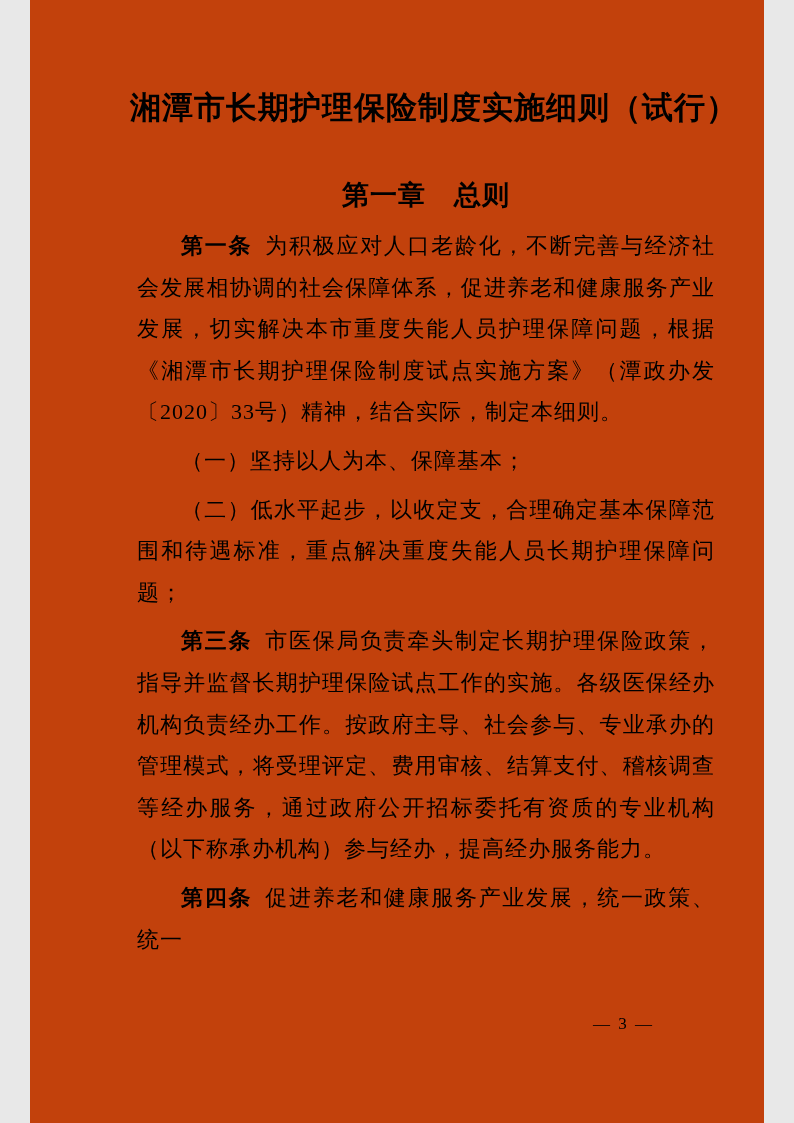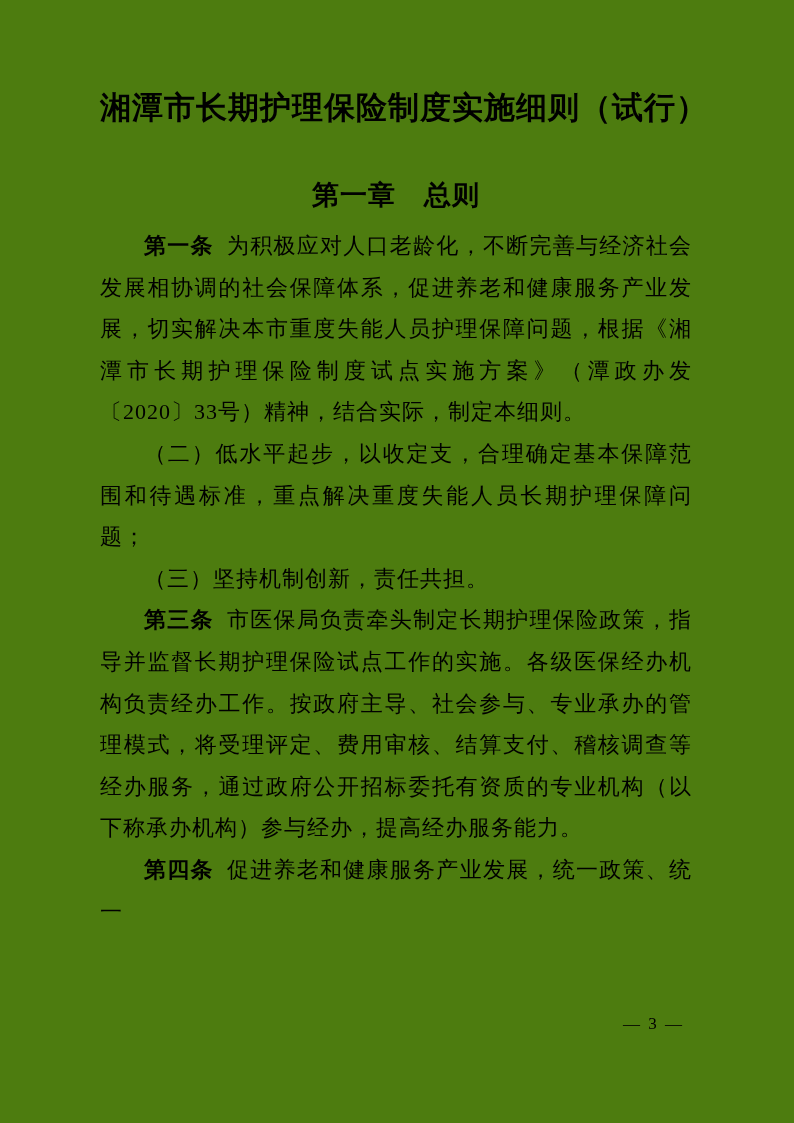--- a/index.html
+++ b/index.html
@@ -2,24 +2,24 @@
 <html><head>
 <meta charset="utf-8">
 <style>
   html, body {
     margin: 0;
     padding: 0;
     background: #e8e8e8;
   }
   .page {
     position: relative;
-    width: 794px;
+    width: 734px;
     height: 1123px;
     margin: 0 auto;
-    background: #4d7c0f;
+    background: #c2410c;
     overflow: hidden;
     font-family: "Liberation Serif", "DejaVu Serif", serif;
     color: #000000;
   }
   .content {
     position: absolute;
     left: 100px;
     top: 86px;
     width: 592px;
   }
@@ -42,21 +42,21 @@
   }
   .body-text {
     margin-top: 15px;
     font-size: 22px;
     line-height: 41.6px;
     letter-spacing: 1px;
     text-align: justify;
     text-justify: inter-character;
   }
   .body-text p {
-    margin: 0;
+    margin: 7px;
     text-indent: 2em;
   }
   .para-label {
     font-weight: bold;
     font-family: "Liberation Sans", "DejaVu Sans", sans-serif;
     margin-right: 0.6em;
   }
   .page-number {
     position: absolute;
     top: 1014px;
@@ -76,28 +76,28 @@
 
     <h2 class="chapter-heading">第一章　总则</h2>
 
     <div class="body-text">
 
       <p>
         <span class="para-label">第一条</span><span>为积极应对人口老龄化，不断完善与经济社会发展相协调的社会保障体系，促进养老和健康服务产业发展，切实解决本市重度失能人员护理保障问题，根据《湘潭市长期护理保险制度试点实施方案》（潭政办发〔2020〕33号）精神，结合实际，制定本细则。</span>
       </p>
 
 
+      <p>
+        <span>（一）坚持以人为本、保障基本；</span>
+      </p>
 
       <p>
         <span>（二）低水平起步，以收定支，合理确定基本保障范围和待遇标准，重点解决重度失能人员长期护理保障问题；</span>
       </p>
 
-      <p>
-        <span>（三）坚持机制创新，责任共担。</span>
-      </p>
 
       <p>
         <span class="para-label">第三条</span><span>市医保局负责牵头制定长期护理保险政策，指导并监督长期护理保险试点工作的实施。各级医保经办机构负责经办工作。按政府主导、社会参与、专业承办的管理模式，将受理评定、费用审核、结算支付、稽核调查等经办服务，通过政府公开招标委托有资质的专业机构（以下称承办机构）参与经办，提高经办服务能力。</span>
       </p>
 
       <p>
         <span class="para-label">第四条</span><span>促进养老和健康服务产业发展，统一政策、统一</span>
       </p>
 
     </div>

